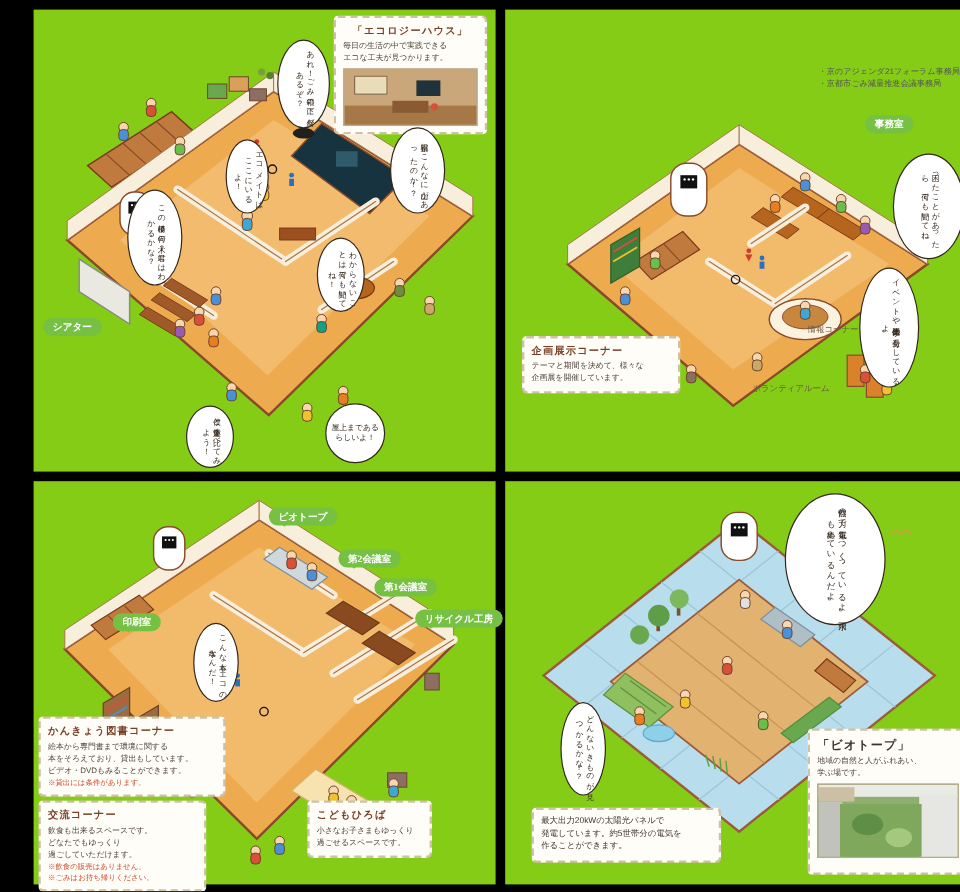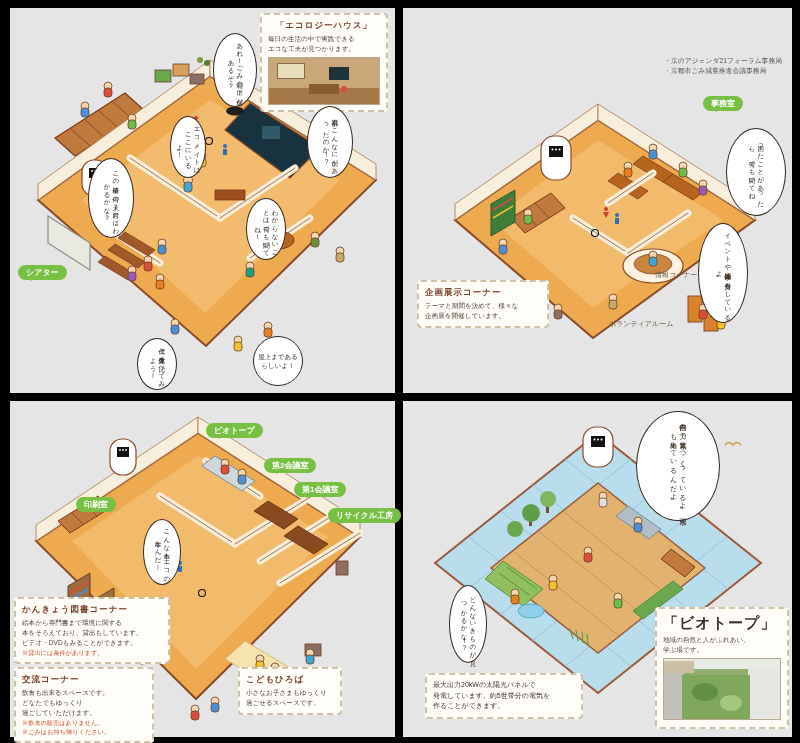--- a/index.html
+++ b/index.html
@@ -1,36 +1,36 @@
 <!DOCTYPE html>
 <html><head>
 <meta charset="utf-8">
 <style>
   * { margin:0; padding:0; box-sizing:border-box; }
   html,body { width:800px; height:743px; }
   body { background:#000; position:relative; overflow:hidden;
          font-family:"Liberation Sans", sans-serif; color:#33261a; }
-  .p { position:absolute; background:#e5e5e5; }
+  .p { position:absolute; background:#84cc16;margin-left:18px; }
   #panel-1f   { left:10px;  top:8px;   width:385px; height:385px; }
   #panel-2f   { left:403px; top:8px;   width:389px; height:385px; }
   #panel-3f   { left:10px;  top:401px; width:385px; height:336px; }
   #panel-roof { left:403px; top:401px; width:389px; height:336px; }
   .p svg { position:absolute; left:0; top:0; z-index:1; }
 
   
   .vb, .hb { position:absolute; background:#fff; border:1.5px solid #33261a;
              border-radius:50%; display:flex; align-items:center; justify-content:center;
              text-align:center; z-index:4; padding:4px; color:#33261a; }
   .vb { writing-mode:vertical-rl; text-orientation:upright;
         font-size:6.5px; line-height:1.35; letter-spacing:0.5px; }
   .hb { font-size:6.5px; line-height:1.4; }
 
   
   .gl { position:absolute; background:#76c043; color:#fff; font-size:8px; font-weight:bold;
-        padding:2px 8px; border-radius:10px; z-index:4; white-space:nowrap; }
+        padding:2px 8px; border-radius:10px; z-index:4; white-space:nowrap;font-family:Liberation Serif, serif; }
   .gl::after { content:""; position:absolute; bottom:-5px; left:9px;
                border:4px solid transparent; border-top-color:#76c043; }
 
   
   .db { position:absolute; background:#fffdf7; border:2px dashed #cfc0a8; border-radius:4px;
         padding:5px 6px; z-index:4; }
   .db .ttl { font-weight:bold; color:#7a4028; font-size:8.5px; margin-bottom:2px; letter-spacing:1px; }
   .db .ln  { font-size:6.6px; color:#4a4238; line-height:1.5; }
   .db .nt  { font-size:6.2px; color:#cc4a2e; line-height:1.5; }
 
@@ -408,21 +408,21 @@
     <g class="pp" transform="translate(185,308)">
         <circle r="4"></circle>
         <rect x="-4" y="2" width="8" height="9" rx="3" fill="#d94f3a"></rect>
       </g>
   </svg>
 
   <div class="gl" style="left:196px; top:22px;">ビオトープ</div>
   <div class="gl" style="left:254px; top:57px;">第2会議室</div>
   <div class="gl" style="left:284px; top:81px;">第1会議室</div>
   <div class="gl" style="left:318px; top:107px;">リサイクル工房</div>
-  <div class="gl" style="left:66px; top:96px;text-align:right;">印刷室</div>
+  <div class="gl" style="left:66px; top:110px;text-align:right;">印刷室</div>
 
   <div class="vb" style="left:133px; top:118px; width:38px; height:66px;">こんな本もエコの本なんだ！</div>
 
   <div class="db" style="left:4px; top:266px; width:140px;">
     <div class="ttl">交流コーナー</div>
     <div class="ln">飲食も出来るスペースです。</div>
     <div class="ln">どなたでもゆっくり</div>
     <div class="ln">過ごしていただけます。</div>
     <div class="nt">※飲食の販売はありません。</div>
     <div class="nt">※ごみはお持ち帰りください。</div>
@@ -534,21 +534,21 @@
   <div class="vb" style="left:233px; top:10px; width:84px; height:110px; font-size:7px;">自然の力で電気をつくっているよ。雨水も集めているんだよ。</div>
   <div class="vb" style="left:46px; top:184px; width:38px; height:78px;">どんないきものが見つかるかな!?</div>
 
   <div class="db" style="left:22px; top:272px; width:158px;">
     <div class="ln" style="font-size:7px; color:#3a322a;">最大出力20kWの太陽光パネルで</div>
     <div class="ln" style="font-size:7px; color:#3a322a;">発電しています。約5世帯分の電気を</div>
     <div class="ln" style="font-size:7px; color:#3a322a;">作ることができます。</div>
   </div>
 
   <div class="db" style="left:252px; top:206px; width:134px; height:122px;">
-    <div class="ttl" style="font-size:15px; color:#3a322a;">「ビオトープ」</div>
+    <div class="ttl" style="font-size:10px; color:#3a322a;">「ビオトープ」</div>
     <div class="ln">地域の自然と人がふれあい、</div>
     <div class="ln">学ぶ場です。</div>
     <div class="photo" style="width:118px; height:62px; margin-top:3px; background:#8fae70;">
       <div style="left:0; top:0; width:118px; height:10px; background:#e8ece4;"></div>
       <div style="left:0; top:2px; width:30px; height:12px; background:#cdbfa4;"></div>
       <div style="left:84px; top:8px; width:34px; height:54px; background:#e6e6e2;"></div>
       <div style="left:0; top:14px; width:20px; height:48px; background:#c2c2bc;"></div>
       <div style="left:18px; top:16px; width:68px; height:46px; background:#7fa85c;"></div>
       <div style="left:28px; top:24px; width:26px; height:18px; background:#5f8f46; border-radius:50%;"></div>
       <div style="left:56px; top:36px; width:22px; height:16px; background:#a4c87e; border-radius:50%;"></div>

